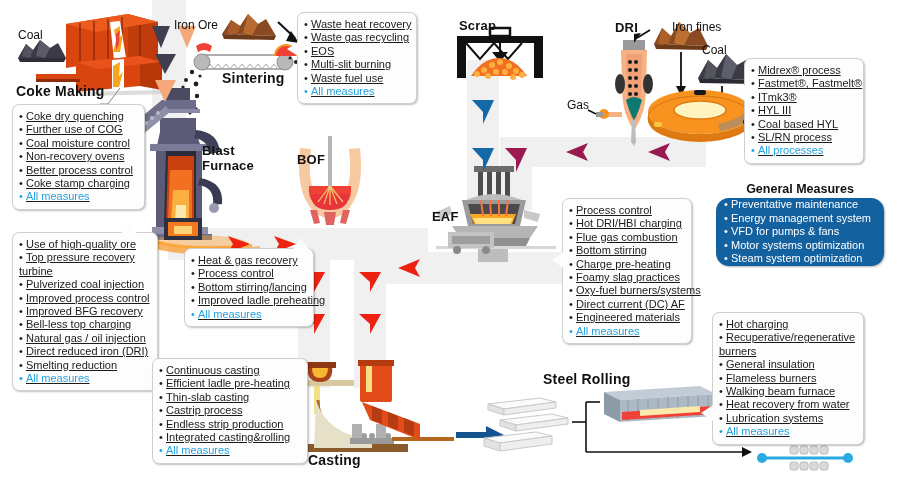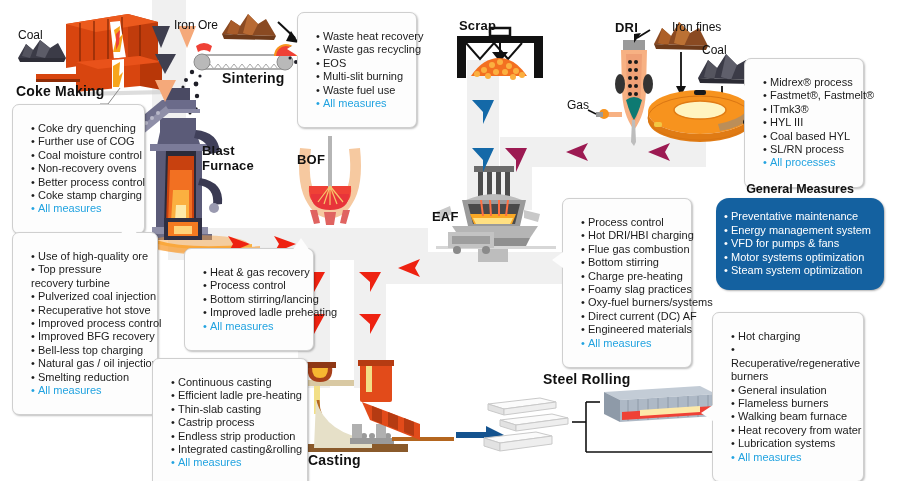--- a/index.html
+++ b/index.html
@@ -15,32 +15,32 @@
   
   .band { position:absolute; background:#f0f0f0; }
 
   
   .callout {
     position:absolute; background:#fdfdfd; border:1px solid #cfcfcf;
     border-radius:7px; padding:5px 7px 5px 6px;
     box-shadow:1px 1px 2px rgba(0,0,0,.25);
     font-size:11px; line-height:13.4px; color:#1b1b1b;
   }
-  .callout ul { list-style:none; margin:12px; padding:0; }
+  .callout ul { list-style:none; margin:0; padding:0;text-decoration:underline; }
   .callout li { white-space:nowrap; }
   .callout li .b { display:inline-block; width:7px; }
   .callout li.wrap { white-space:normal; }
   .allm { color:#22a3e0; }
 
   .tail { position:absolute; width:0; height:0; }
 
   
   #general-measures {
     position:absolute; left:716px; top:198px; width:168px;
-    background:#1461a0; border-radius:13px; padding:12px 8px;
+    background:#1461a0; border-radius:13px; padding:0 8px;
     color:#fff; font-size:11px; line-height:13.6px;
     box-shadow:1px 1px 2px rgba(0,0,0,.3);
   }
   #general-measures ul { list-style:none; margin:0; padding:0; }
   #general-measures li { white-space:nowrap; }
   #general-measures li .b { display:inline-block; width:7px; }
   .gm-title {
     position:absolute; left:716px; top:182px; width:168px; text-align:center;
     font-size:12.5px; font-weight:bold; color:#111;
   }
@@ -580,25 +580,25 @@
       <li class="allm"><span class="b">•</span><span>All measures</span></li>
     </ul>
   </div>
   <div class="tail" style="left:287px; top:42px; border-top:7px solid transparent; border-bottom:7px solid transparent; border-right:11px solid #fdfdfd;"></div>
 
   <div class="callout" style="left:12px; top:232px; width:146px;">
     <ul>
       <li><span class="b">•</span><span>Use of high-quality ore</span></li>
       <li class="wrap"><span class="b">•</span><span>Top pressure recovery turbine</span></li>
       <li><span class="b">•</span><span>Pulverized coal injection</span></li>
-      <li><span class="b">•</span><span>Recuperative hot stove</span></li>
       <li><span class="b">•</span><span>Improved process control</span></li>
       <li><span class="b">•</span><span>Improved BFG recovery</span></li>
       <li><span class="b">•</span><span>Bell-less top charging</span></li>
       <li><span class="b">•</span><span>Natural gas / oil injection</span></li>
+      <li><span class="b">•</span><span>Direct reduced iron (DRI)</span></li>
       <li><span class="b">•</span><span>Smelting reduction</span></li>
       <li class="allm"><span class="b">•</span><span>All measures</span></li>
     </ul>
   </div>
   <div class="tail" style="left:120px; top:222px; border-left:9px solid transparent; border-right:9px solid transparent; border-bottom:13px solid #fdfdfd;"></div>
 
   <div class="callout" style="left:184px; top:248px; width:130px;">
     <ul>
       <li><span class="b">•</span><span>Heat &amp; gas recovery</span></li>
       <li><span class="b">•</span><span>Process control</span></li>

